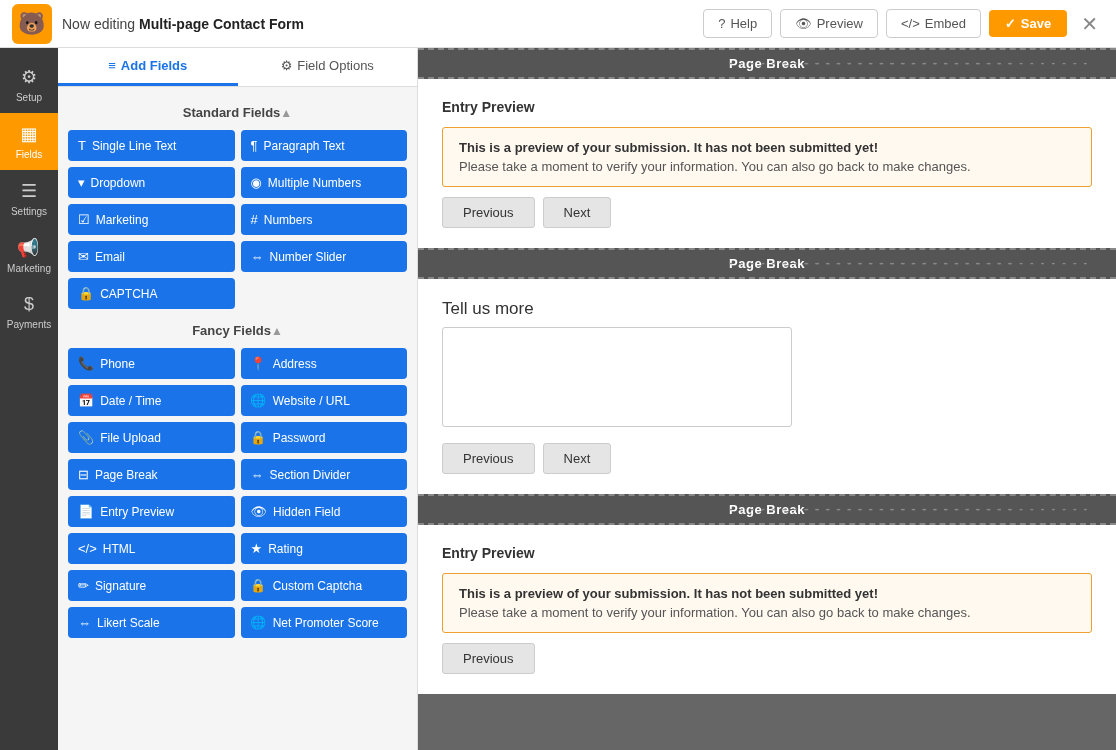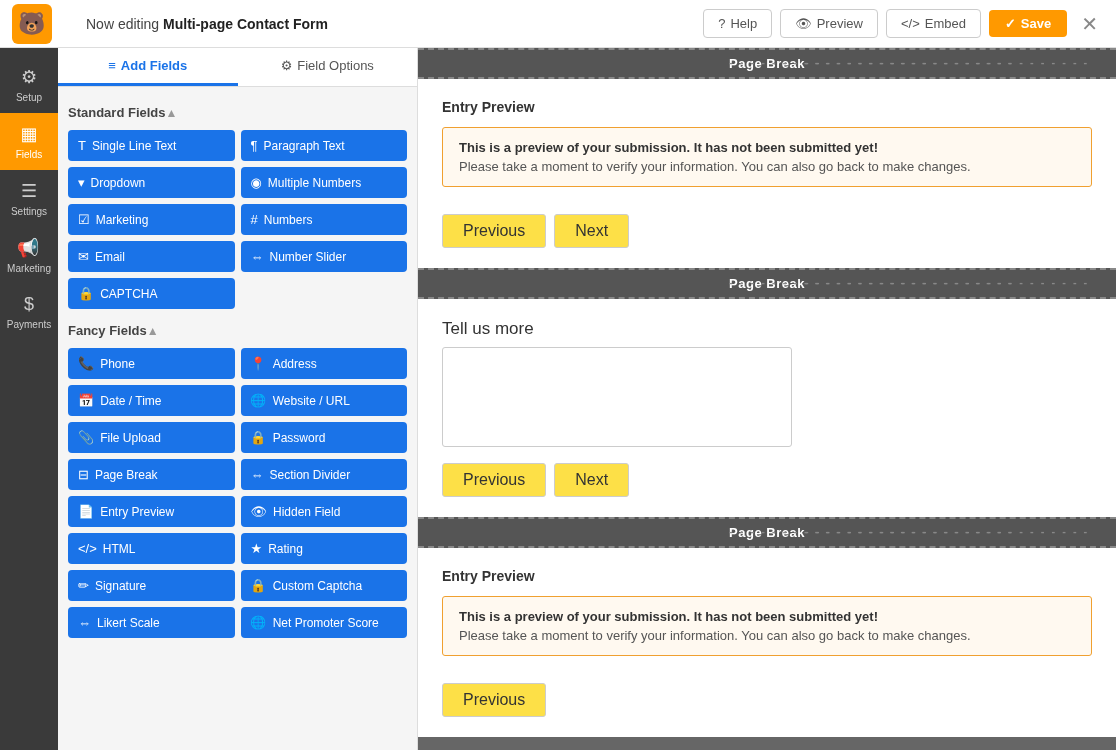--- a/index.html
+++ b/index.html
@@ -21,21 +21,20 @@
       height: 40px;
       background: #f90;
       border-radius: 6px;
       display: flex; align-items: center; justify-content: center;
       font-size: 22px;
     }
     .topbar-title {
       flex: 1;
       font-size: 14px;
       color: #444;
-      margin-left: 24px;
     }
     .topbar-title strong { color: #222; }
     .topbar-actions { display: flex; align-items: center; gap: 8px; }
     .btn-help, .btn-preview, .btn-embed {
       display: flex; align-items: center; gap: 5px;
       padding: 6px 14px;
       border: 1px solid #ccc;
       background: #fff;
       border-radius: 4px;
       cursor: pointer;
@@ -119,21 +118,21 @@
       border-bottom-color: #1a73e8;
       font-weight: bold;
     }
     .fields-body {
       flex: 1;
       overflow-y: auto;
       padding: 10px;
     }
     .section-header {
       display: flex;
-      justify-content: flex-start;
+      justify-content: center;
       align-items: center;
       font-weight: bold;
       color: #444;
       margin: 8px 0 10px 0;
       font-size: 13px;
     }
     .fields-grid {
       display: grid;
       grid-template-columns: 1fr 1fr;
       gap: 6px;
@@ -197,36 +196,36 @@
       color: #333;
       margin-bottom: 12px;
     }
     .preview-notice {
       border: 1px solid #f0a030;
       background: #fff9f0;
       padding: 12px 16px;
       border-radius: 3px;
       font-size: 13px;
       color: #555;
-      margin-bottom: 27px;
+      margin-bottom: 10px;
     }
     .preview-notice strong { color: #333; display: block; margin-bottom: 4px; }
 
     .nav-buttons {
       display: flex;
       gap: 8px;
       margin-top: 4px;
     }
     .btn-nav {
       padding: 7px 20px;
       border: 1px solid #ccc;
-      background: #fde047;
+      background: #e5e5e5;
       border-radius: 3px;
       cursor: pointer;
-      font-size: 16px;
+      font-size: 13px;
       color: #333;
     }
 
     .tell-us-label {
       font-size: 17px;
       color: #333;
       margin-bottom: 8px;
     }
     .tell-us-textarea {
       width: 350px;

